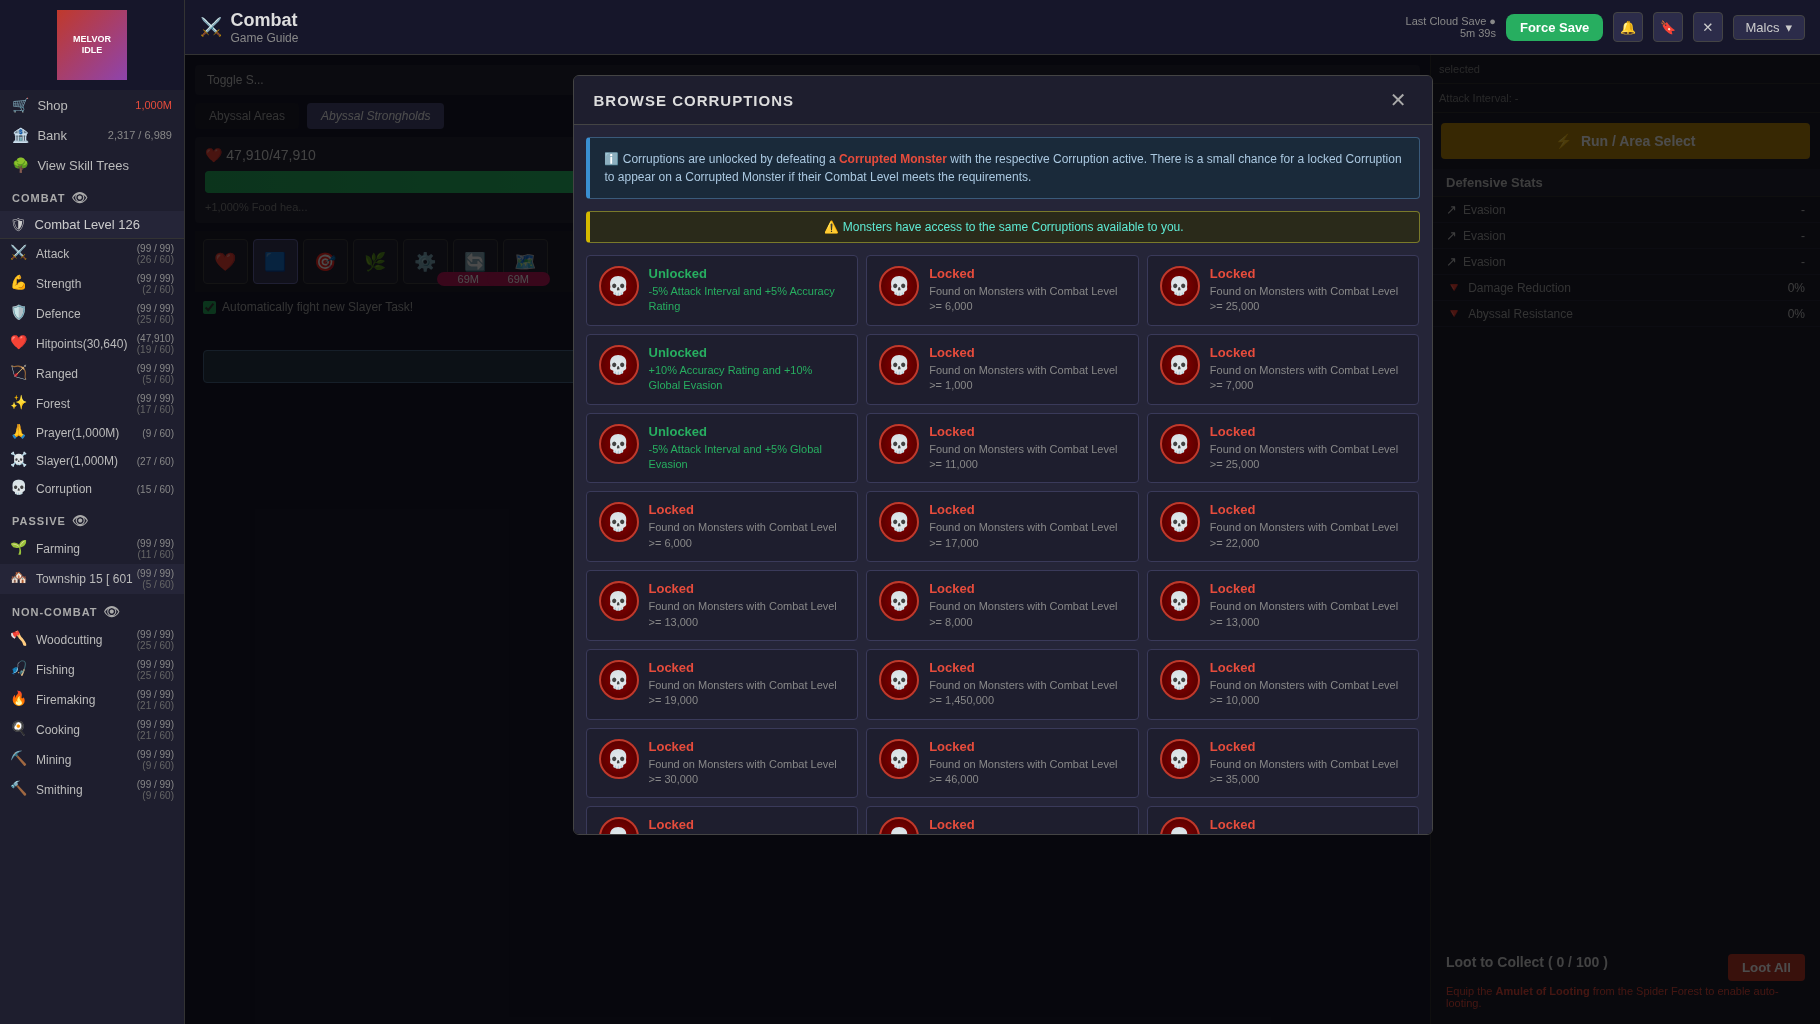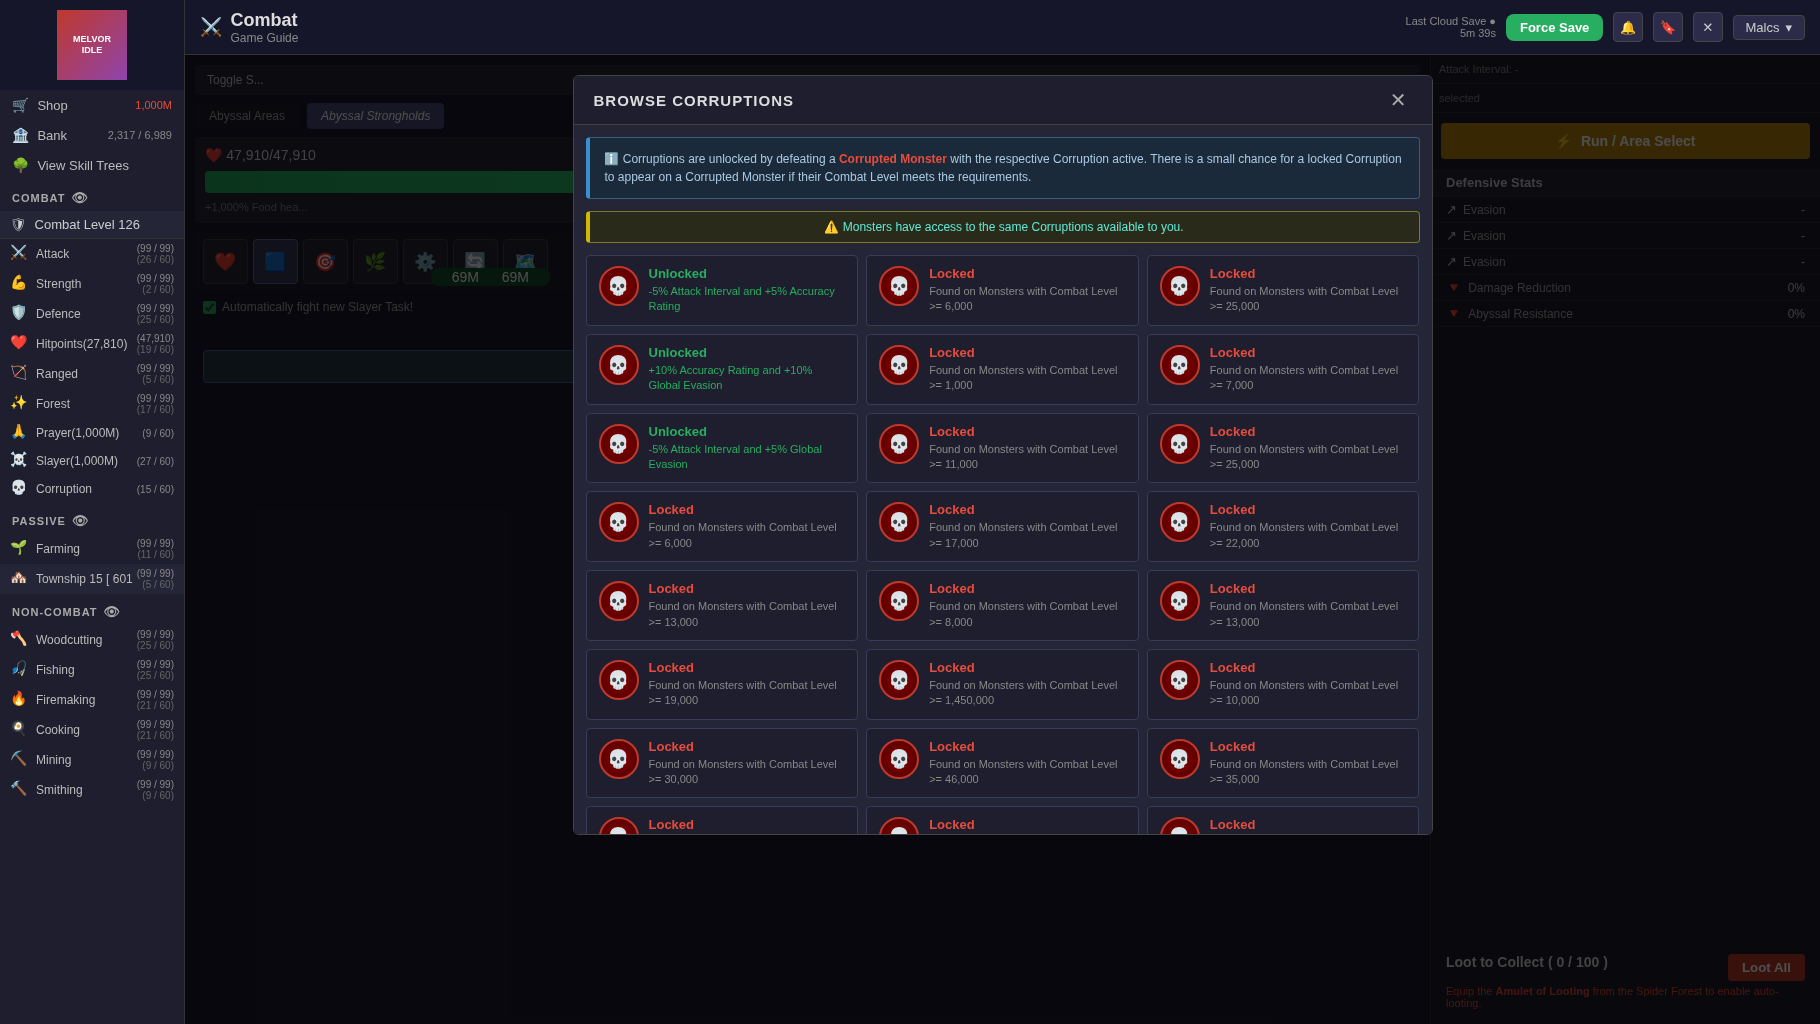--- a/index.html
+++ b/index.html
@@ -468,23 +468,23 @@
       display: flex;
       align-items: center;
       justify-content: center;
       font-size: 18px;
       color: #aaa;
       position: relative;
     }
     .bottom-icon-btn .badge {
       position: absolute;
       bottom: -3px; right: -3px;
-      background: #14532d;
+      background: #be185d;
       color: white;
-      font-size: 14px;
+      font-size: 11px;
       padding: 1px 21px;
       border-radius: 8px;
     }
 
     .xp-row {
       font-size: 10px;
       color: #666;
     }
 
     .township-item {
@@ -545,21 +545,21 @@
   <div class="sidebar-skill-item">
     <span class="skill-icon">🛡️</span>
     <span class="skill-name">Defence</span>
     <div class="skill-lvl">
       <div>(99 / 99)</div>
       <div class="xp-row">(25 / 60)</div>
     </div>
   </div>
   <div class="sidebar-skill-item">
     <span class="skill-icon">❤️</span>
-    <span class="skill-name">Hitpoints(27,810)</span>
+    <span class="skill-name">Hitpoints(30,640)</span>
     <div class="skill-lvl">
       <div>(47,910)</div>
       <div class="xp-row">(19 / 60)</div>
     </div>
   </div>
   <div class="sidebar-skill-item">
     <span class="skill-icon">🏹</span>
     <span class="skill-name">Ranged</span>
     <div class="skill-lvl">
       <div>(99 / 99)</div>
@@ -733,24 +733,24 @@
     </div>
 
     <div style="padding:8px;">
       <div class="attack-style-header">Attack Style</div>
       <button class="stab-btn">🗡️ Stab</button>
     </div>
   </div>
 
   <div id="right-panel">
     <div style="padding:8px;font-size:11px;color:#888;border-bottom:1px solid #333;">
+      <span>selected</span>
+    </div>
+    <div style="padding:8px;font-size:11px;color:#888;border-bottom:1px solid #333;">
       <span>Attack Interval: -</span>
-    </div>
-    <div style="padding:8px;font-size:11px;color:#888;border-bottom:1px solid #333;">
-      <span>selected</span>
     </div>
     <button class="run-btn">
       <span>⚡</span>
       <span>Run / Area Select</span>
     </button>
     <div class="def-stats-header">Defensive Stats</div>
     <div class="def-stat-row">
       <span class="stat-icon">↗</span>
       <span class="stat-name">Evasion</span>
       <span class="stat-val">-</span>

